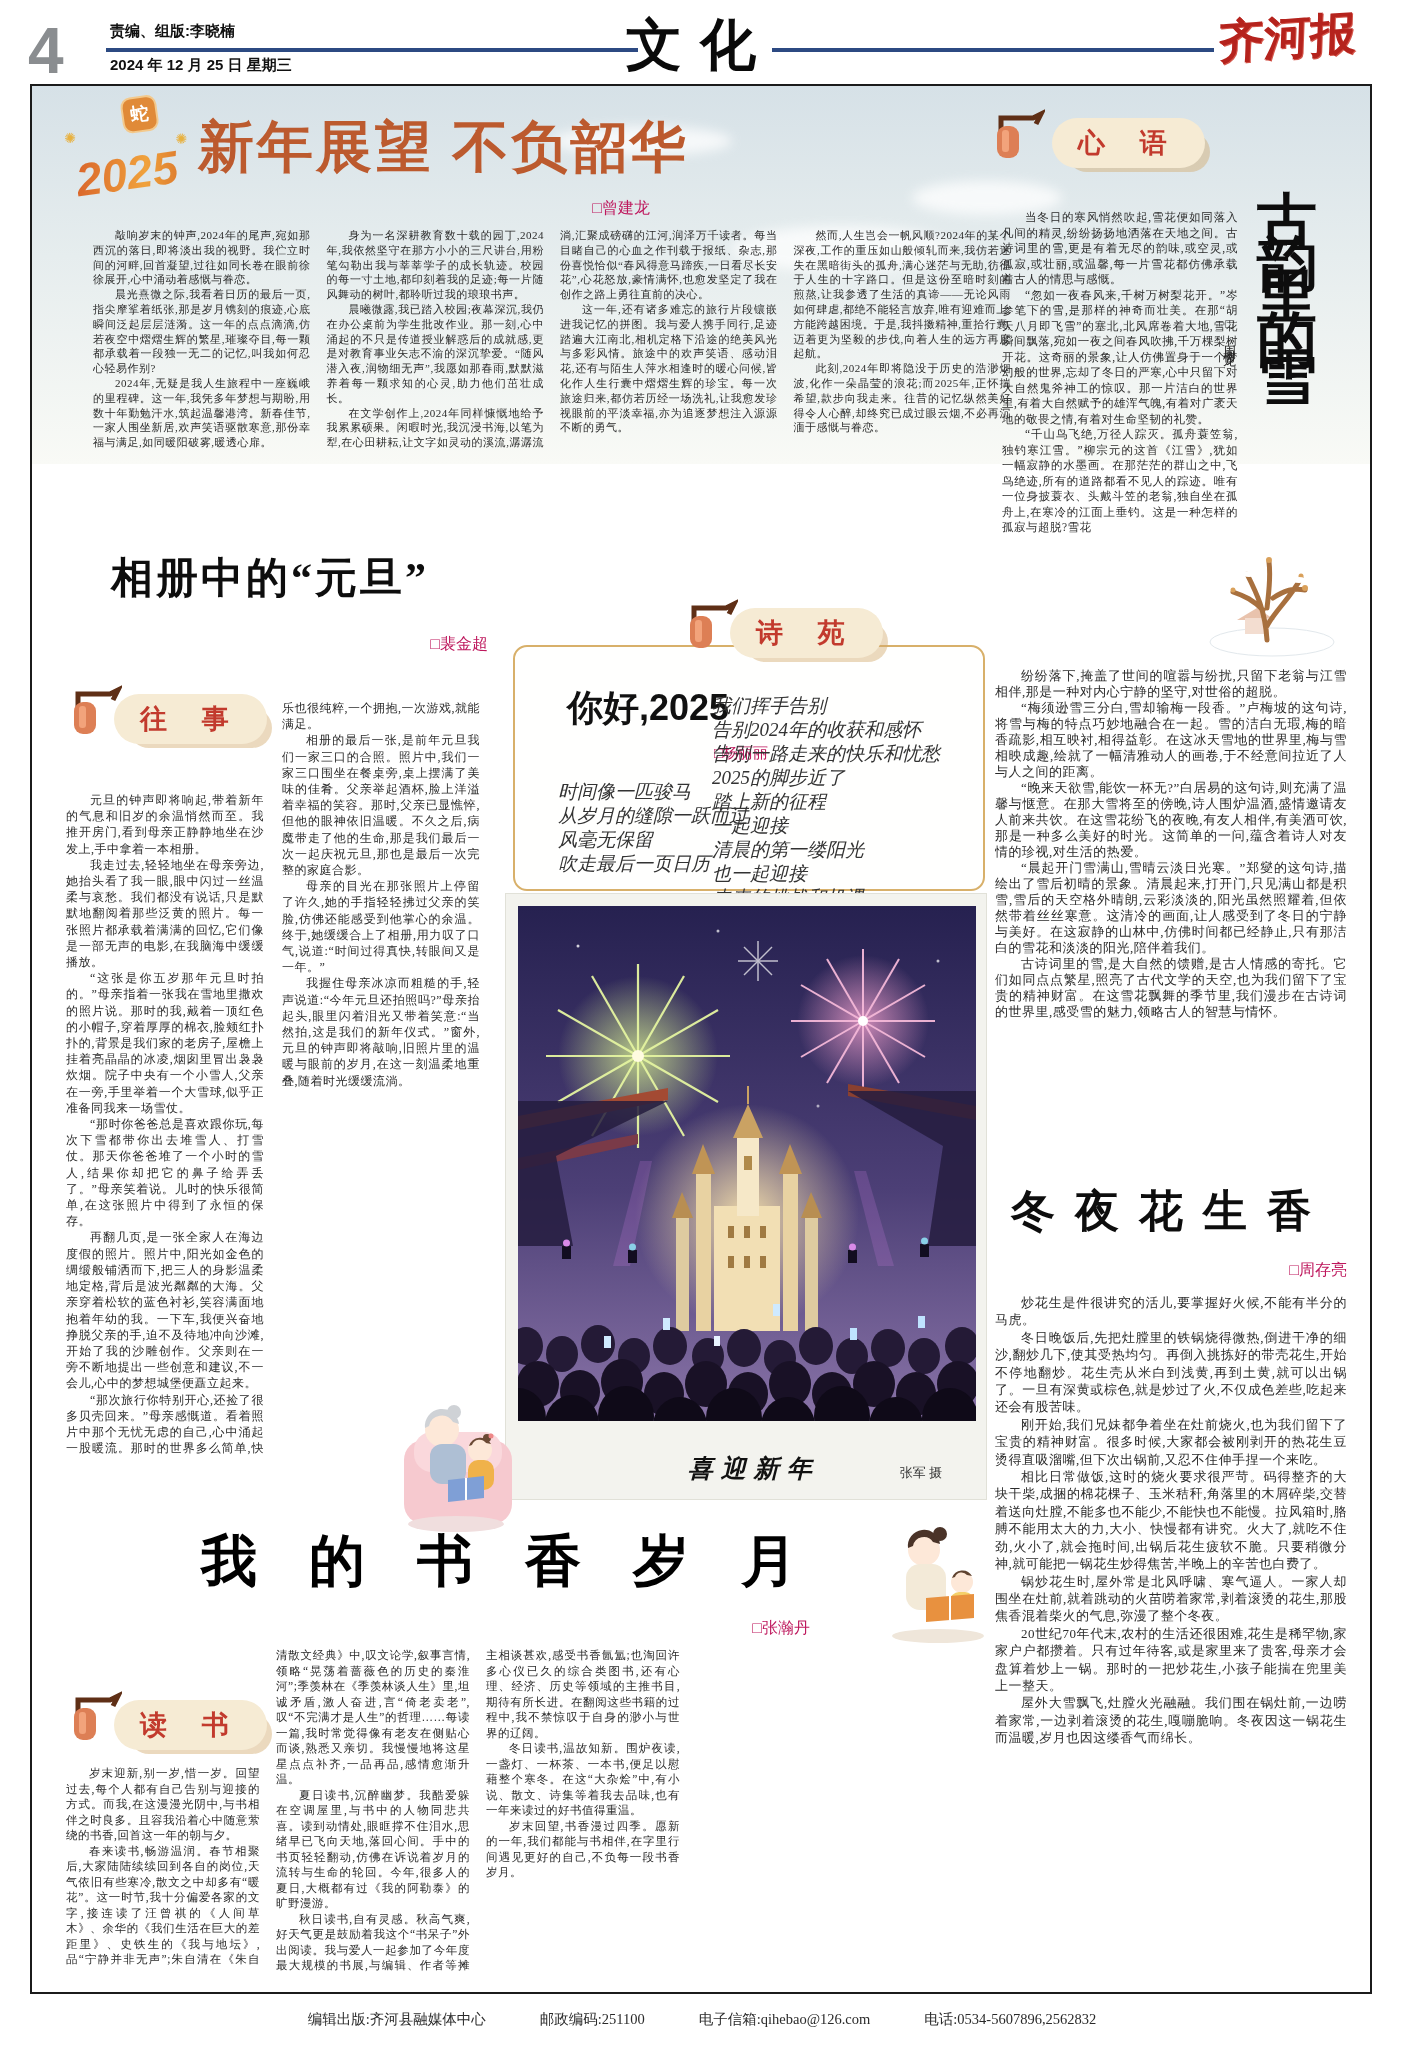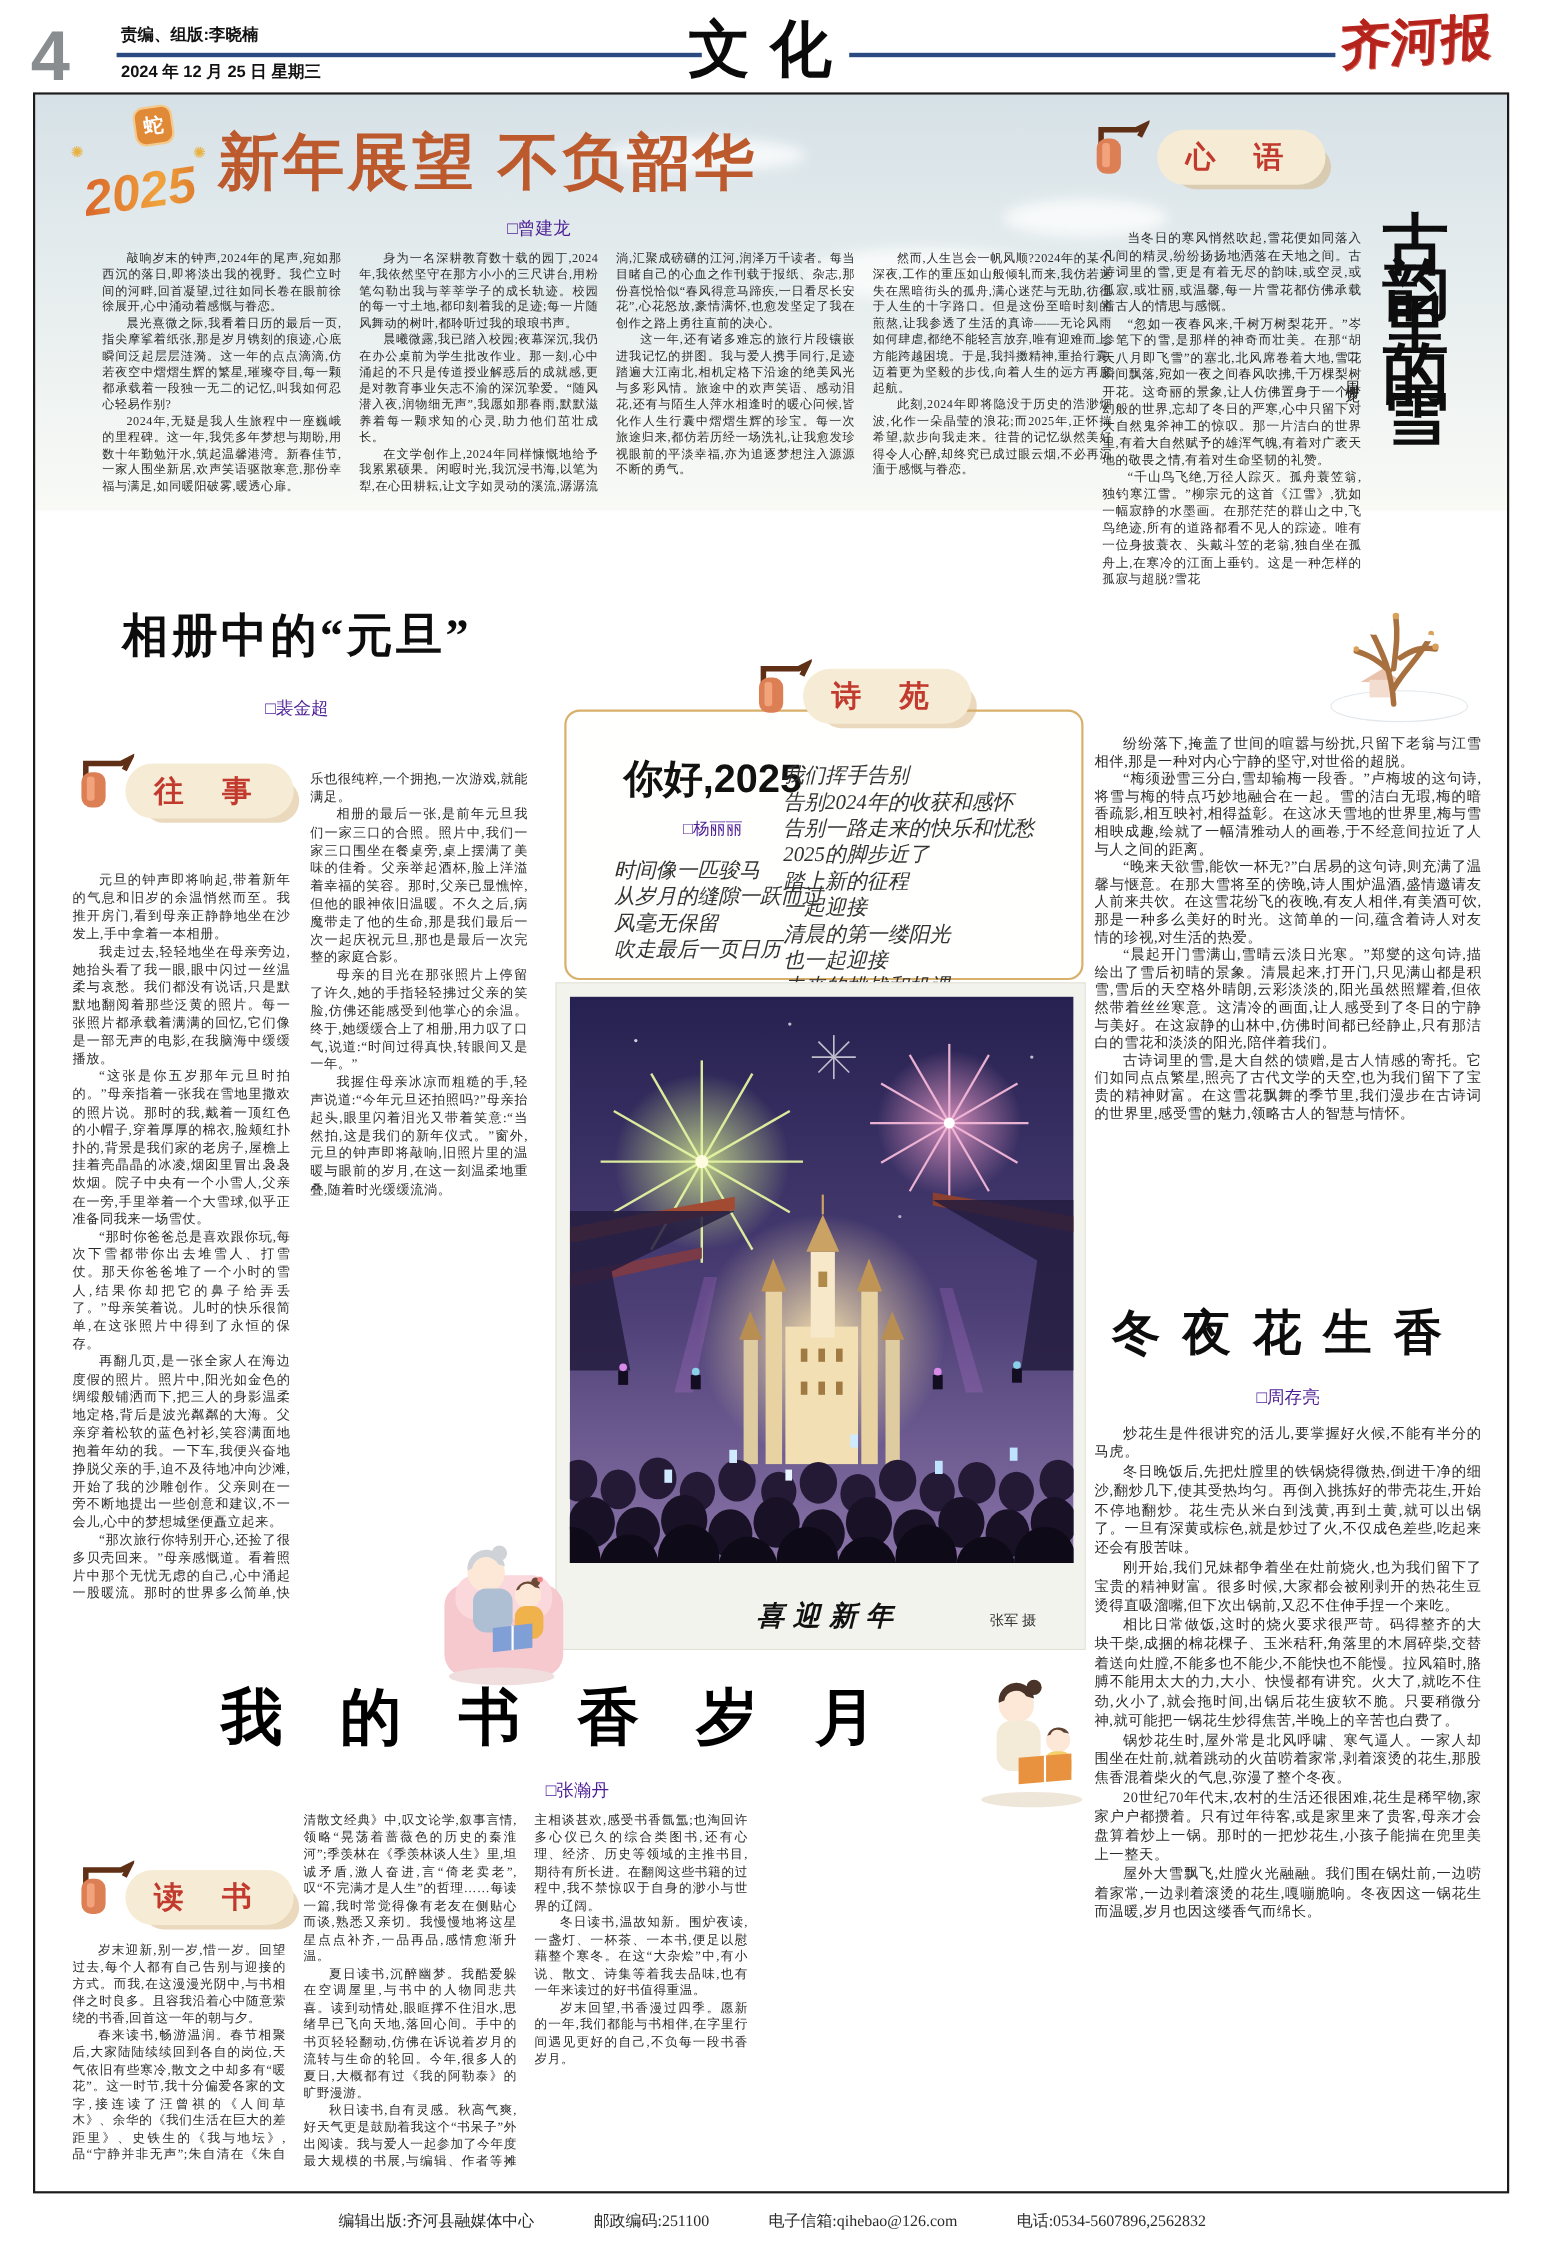--- a/index.html
+++ b/index.html
@@ -17,21 +17,21 @@
   .rule{top:48px;height:4px;background:var(--rule-blue);}
   .sec-title{left:600px;top:8px;width:200px;text-align:center;font:900 56px "Liberation Sans","DejaVu Sans",sans-serif;letter-spacing:18px;color:#0a0a0a;}
   .masthead{left:1218px;top:6px;width:170px;font:bold 46px "Liberation Serif",serif;color:var(--masthead-red);transform:rotate(-4deg) skewX(-6deg);text-shadow:1px 1px 0 #d4554a;}
   
   .frame{left:30px;top:84px;width:1342px;height:1910px;border:2px solid #1b1b1b;background:#fdfdfa;}
   .topband{left:32px;top:86px;width:1338px;height:378px;background:linear-gradient(180deg,#d6e1e7 0%,#e6edee 45%,#f9faf6 100%);}
   .cloud{position:absolute;background:#fff;border-radius:50%;filter:blur(6px);opacity:.75;}
   
   .btxt p{margin:0;text-indent:2em;text-align:justify;}
   .btxt{font-size:11.5px;line-height:15.5px;letter-spacing:.5px;color:#2b2b2b;overflow:hidden;column-fill:auto;}
-  .byline{text-align:center;font-size:16px;color:#4c1d95;font-family:Liberation Mono, monospace;}
+  .byline{text-align:right;font-size:16px;color:#be185d;}
   
   .y2025{left:74px;top:110px;width:140px;height:100px;transform:rotate(-8deg);}
   .y2025 .num{font:900 italic 46px "Liberation Sans","DejaVu Sans",sans-serif;background:linear-gradient(100deg,#d8622a,#f0a23c,#c8501f);-webkit-background-clip:text;background-clip:text;color:transparent;}
   .stamp{position:absolute;left:56px;top:-12px;width:32px;height:32px;background:#e08a38;border-radius:8px;color:#fff;font:bold 18px "Liberation Sans",sans-serif;text-align:center;line-height:32px;box-shadow:0 0 0 2px #f3c98c;}
   .spark{position:absolute;color:#e8b13f;font-size:14px;}
   .lead-title{left:198px;top:110px;width:580px;font:bold 56px "Liberation Sans","DejaVu Sans",sans-serif;letter-spacing:3px;color:var(--headline-orange);white-space:nowrap;}
   .lead-by{left:330px;top:198px;width:320px;}
   .lead-body{left:68px;top:228px;width:918px;height:234px;column-count:4;column-gap:16px;font-size:11px;line-height:14.8px;margin-left:25px;}
   
   .badge{display:flex;align-items:flex-start;}

